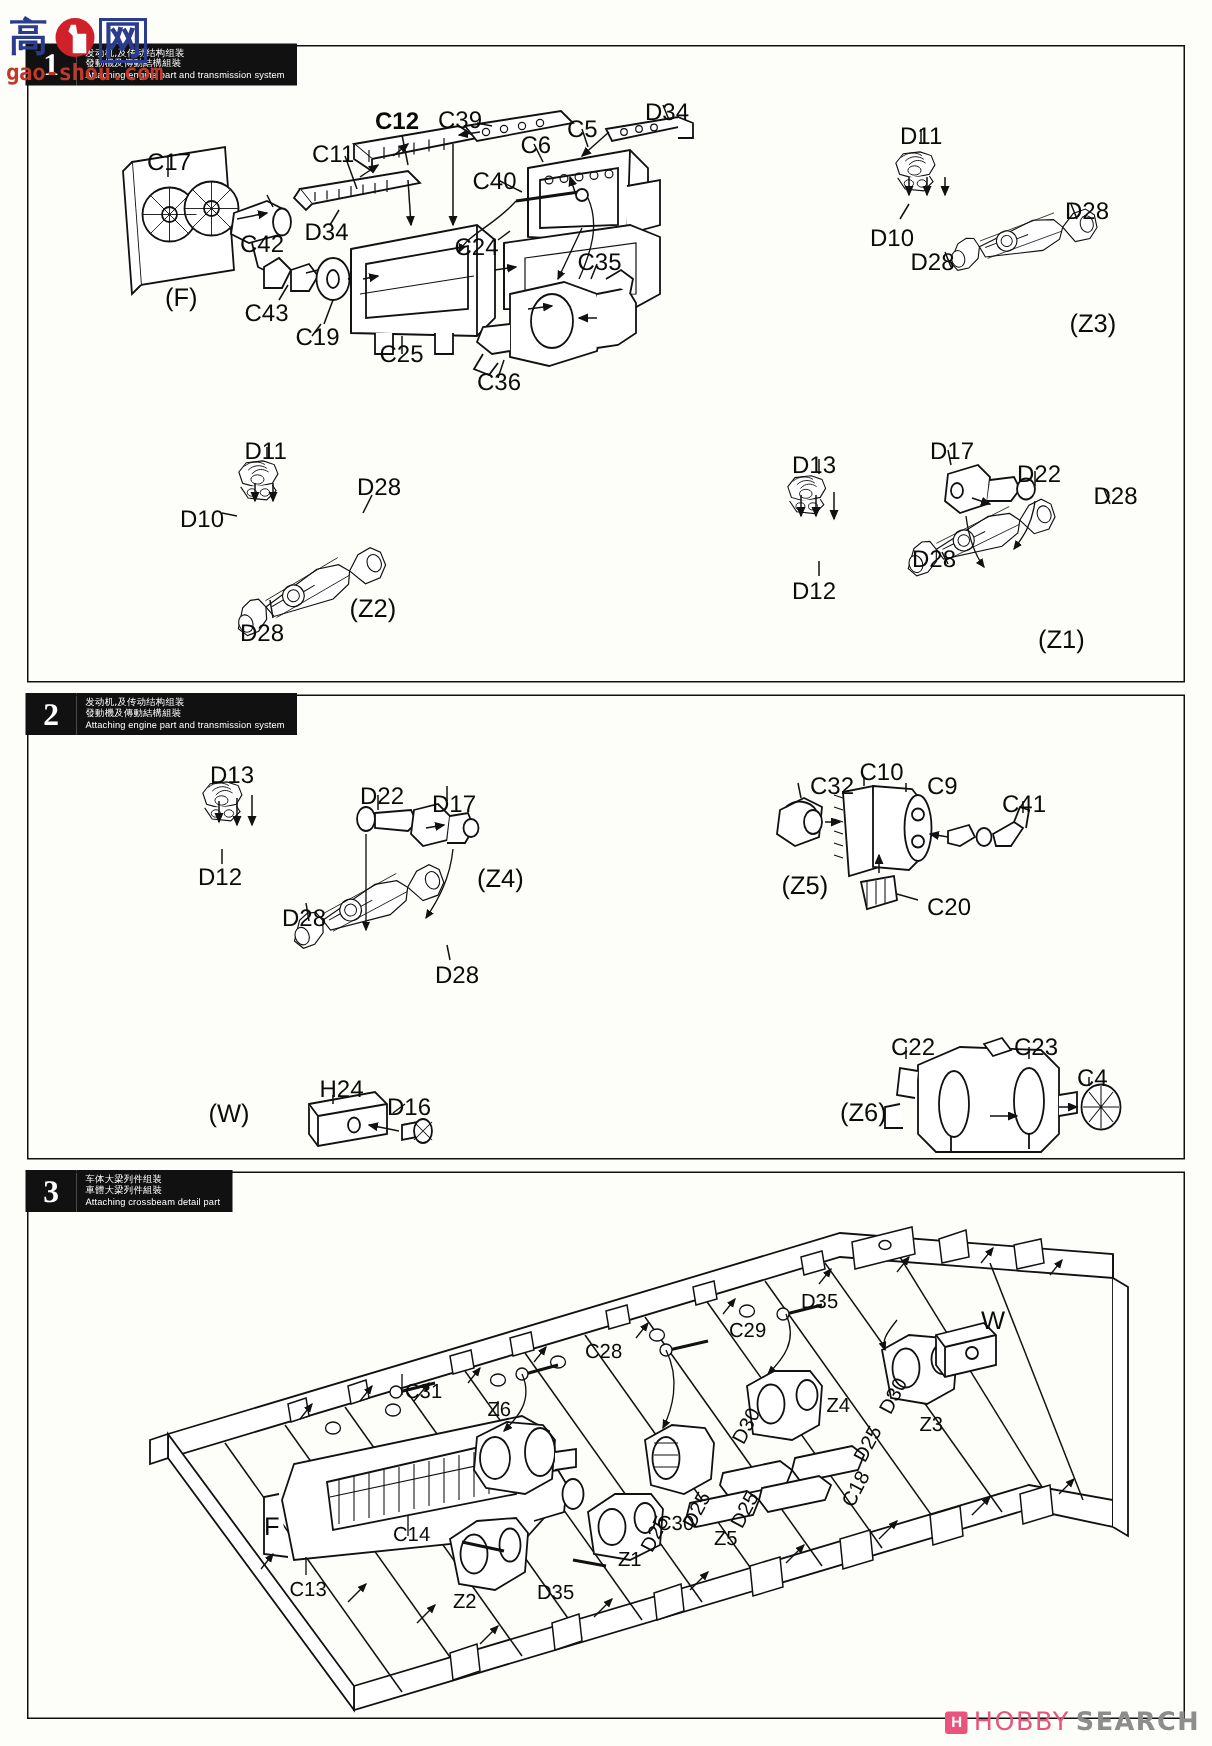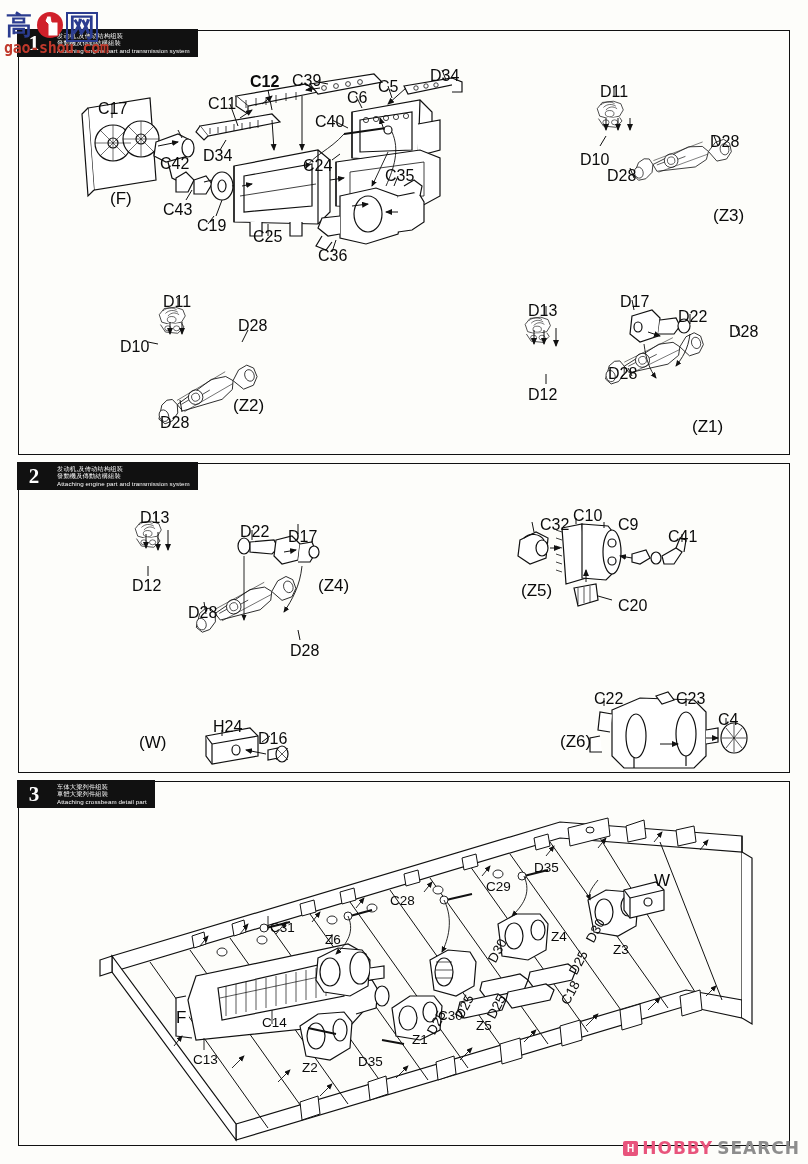--- a/index.html
+++ b/index.html
@@ -33,21 +33,21 @@
   
   #footer-brand {
     position:absolute; right:8px; bottom:6px; height:20px; z-index:40;
     display:flex; align-items:center; gap:4px;
   }
   #footer-brand .fb-mark {
     width:15px;height:15px;background:#e8547c;border-radius:2px;
     color:#fff;font-size:10px;line-height:15px;text-align:center;font-weight:700;
   }
   #footer-brand .fb-hobby {
-    color:#e8547c; font-size:17px; font-weight:700; letter-spacing:1px;
+    color:#e8547c; font-size:17px; font-weight:400; letter-spacing:1px;
     font-family:"DejaVu Sans", sans-serif;
   }
   #footer-brand .fb-search {
     color:#8d8d8d; font-size:17px; font-weight:700; letter-spacing:1px;
     font-family:"DejaVu Sans", sans-serif;
   }
 
   
   .step {
     position:absolute; left:18px; right:18px;

